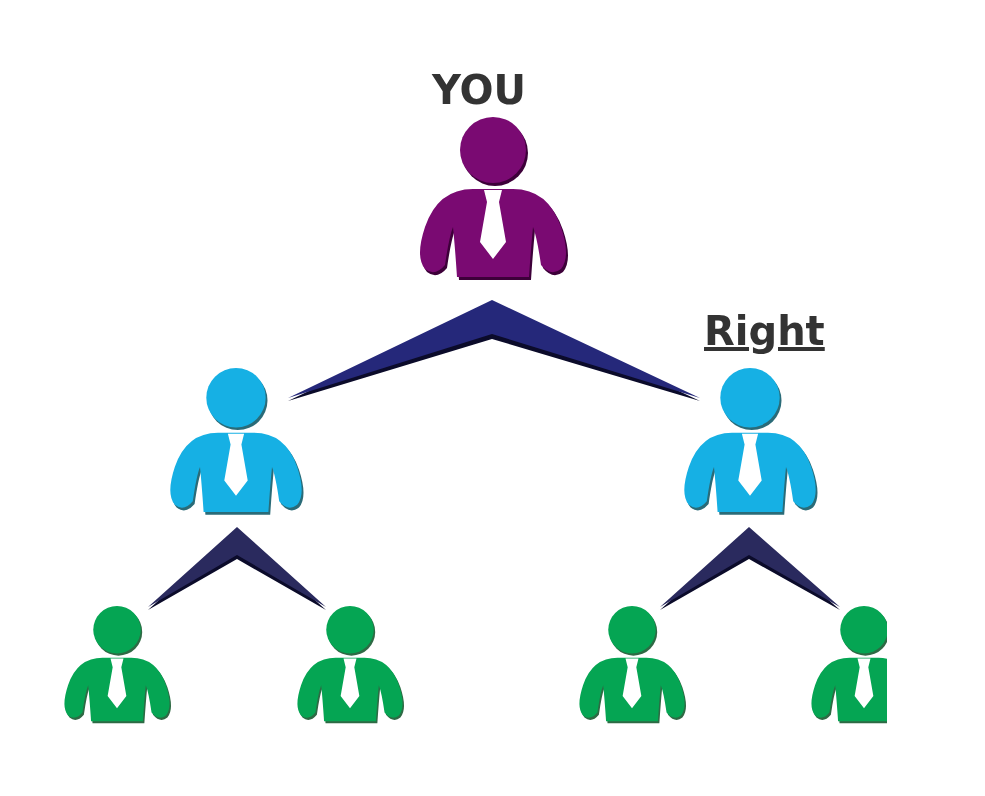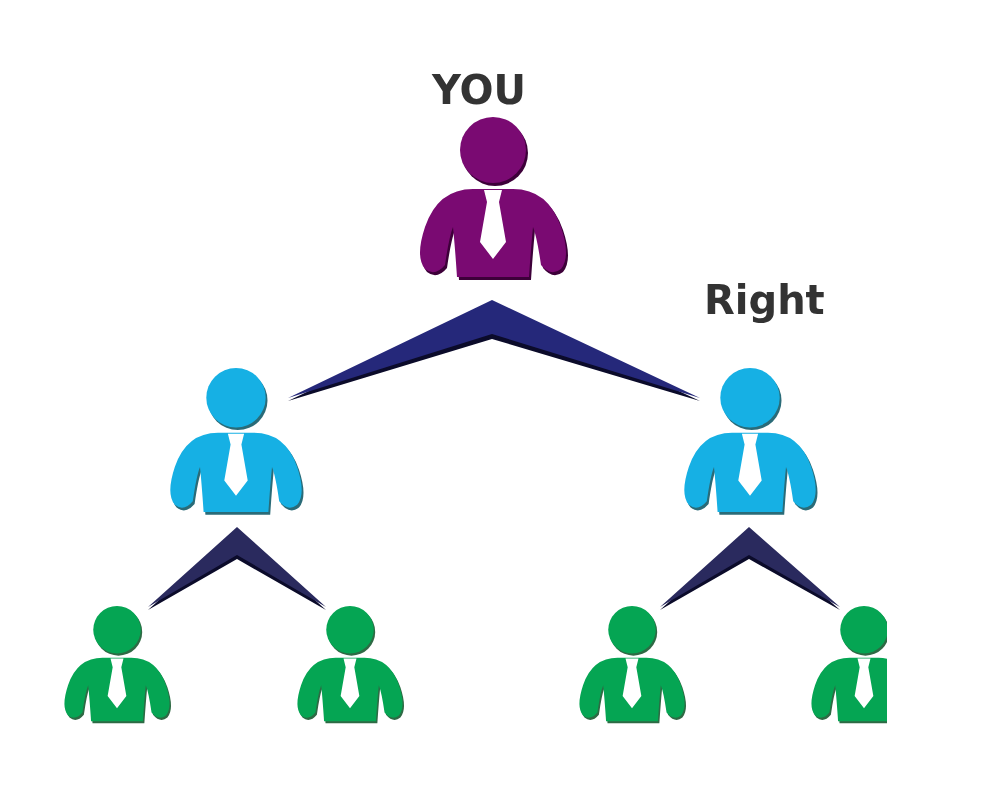--- a/index.html
+++ b/index.html
@@ -69,14 +69,14 @@
       <use href="#tie"></use>
     </g>
     <g transform="translate(864,606) scale(0.72)">
       <use href="#person" fill="#2e6a44" transform="translate(2,3)"></use>
       <use href="#person" fill="#05a553"></use>
       <use href="#tie"></use>
     </g>
   </svg>
 
   <div class="label" style="left:432px;top:70px;">YOU</div>
-  <div class="label" style="left:704px;top:280px;">Right</div>
+  <div class="label" style="left:704px;top:311px;text-decoration:underline;">Right</div>
 </div>
 
 </body></html>

